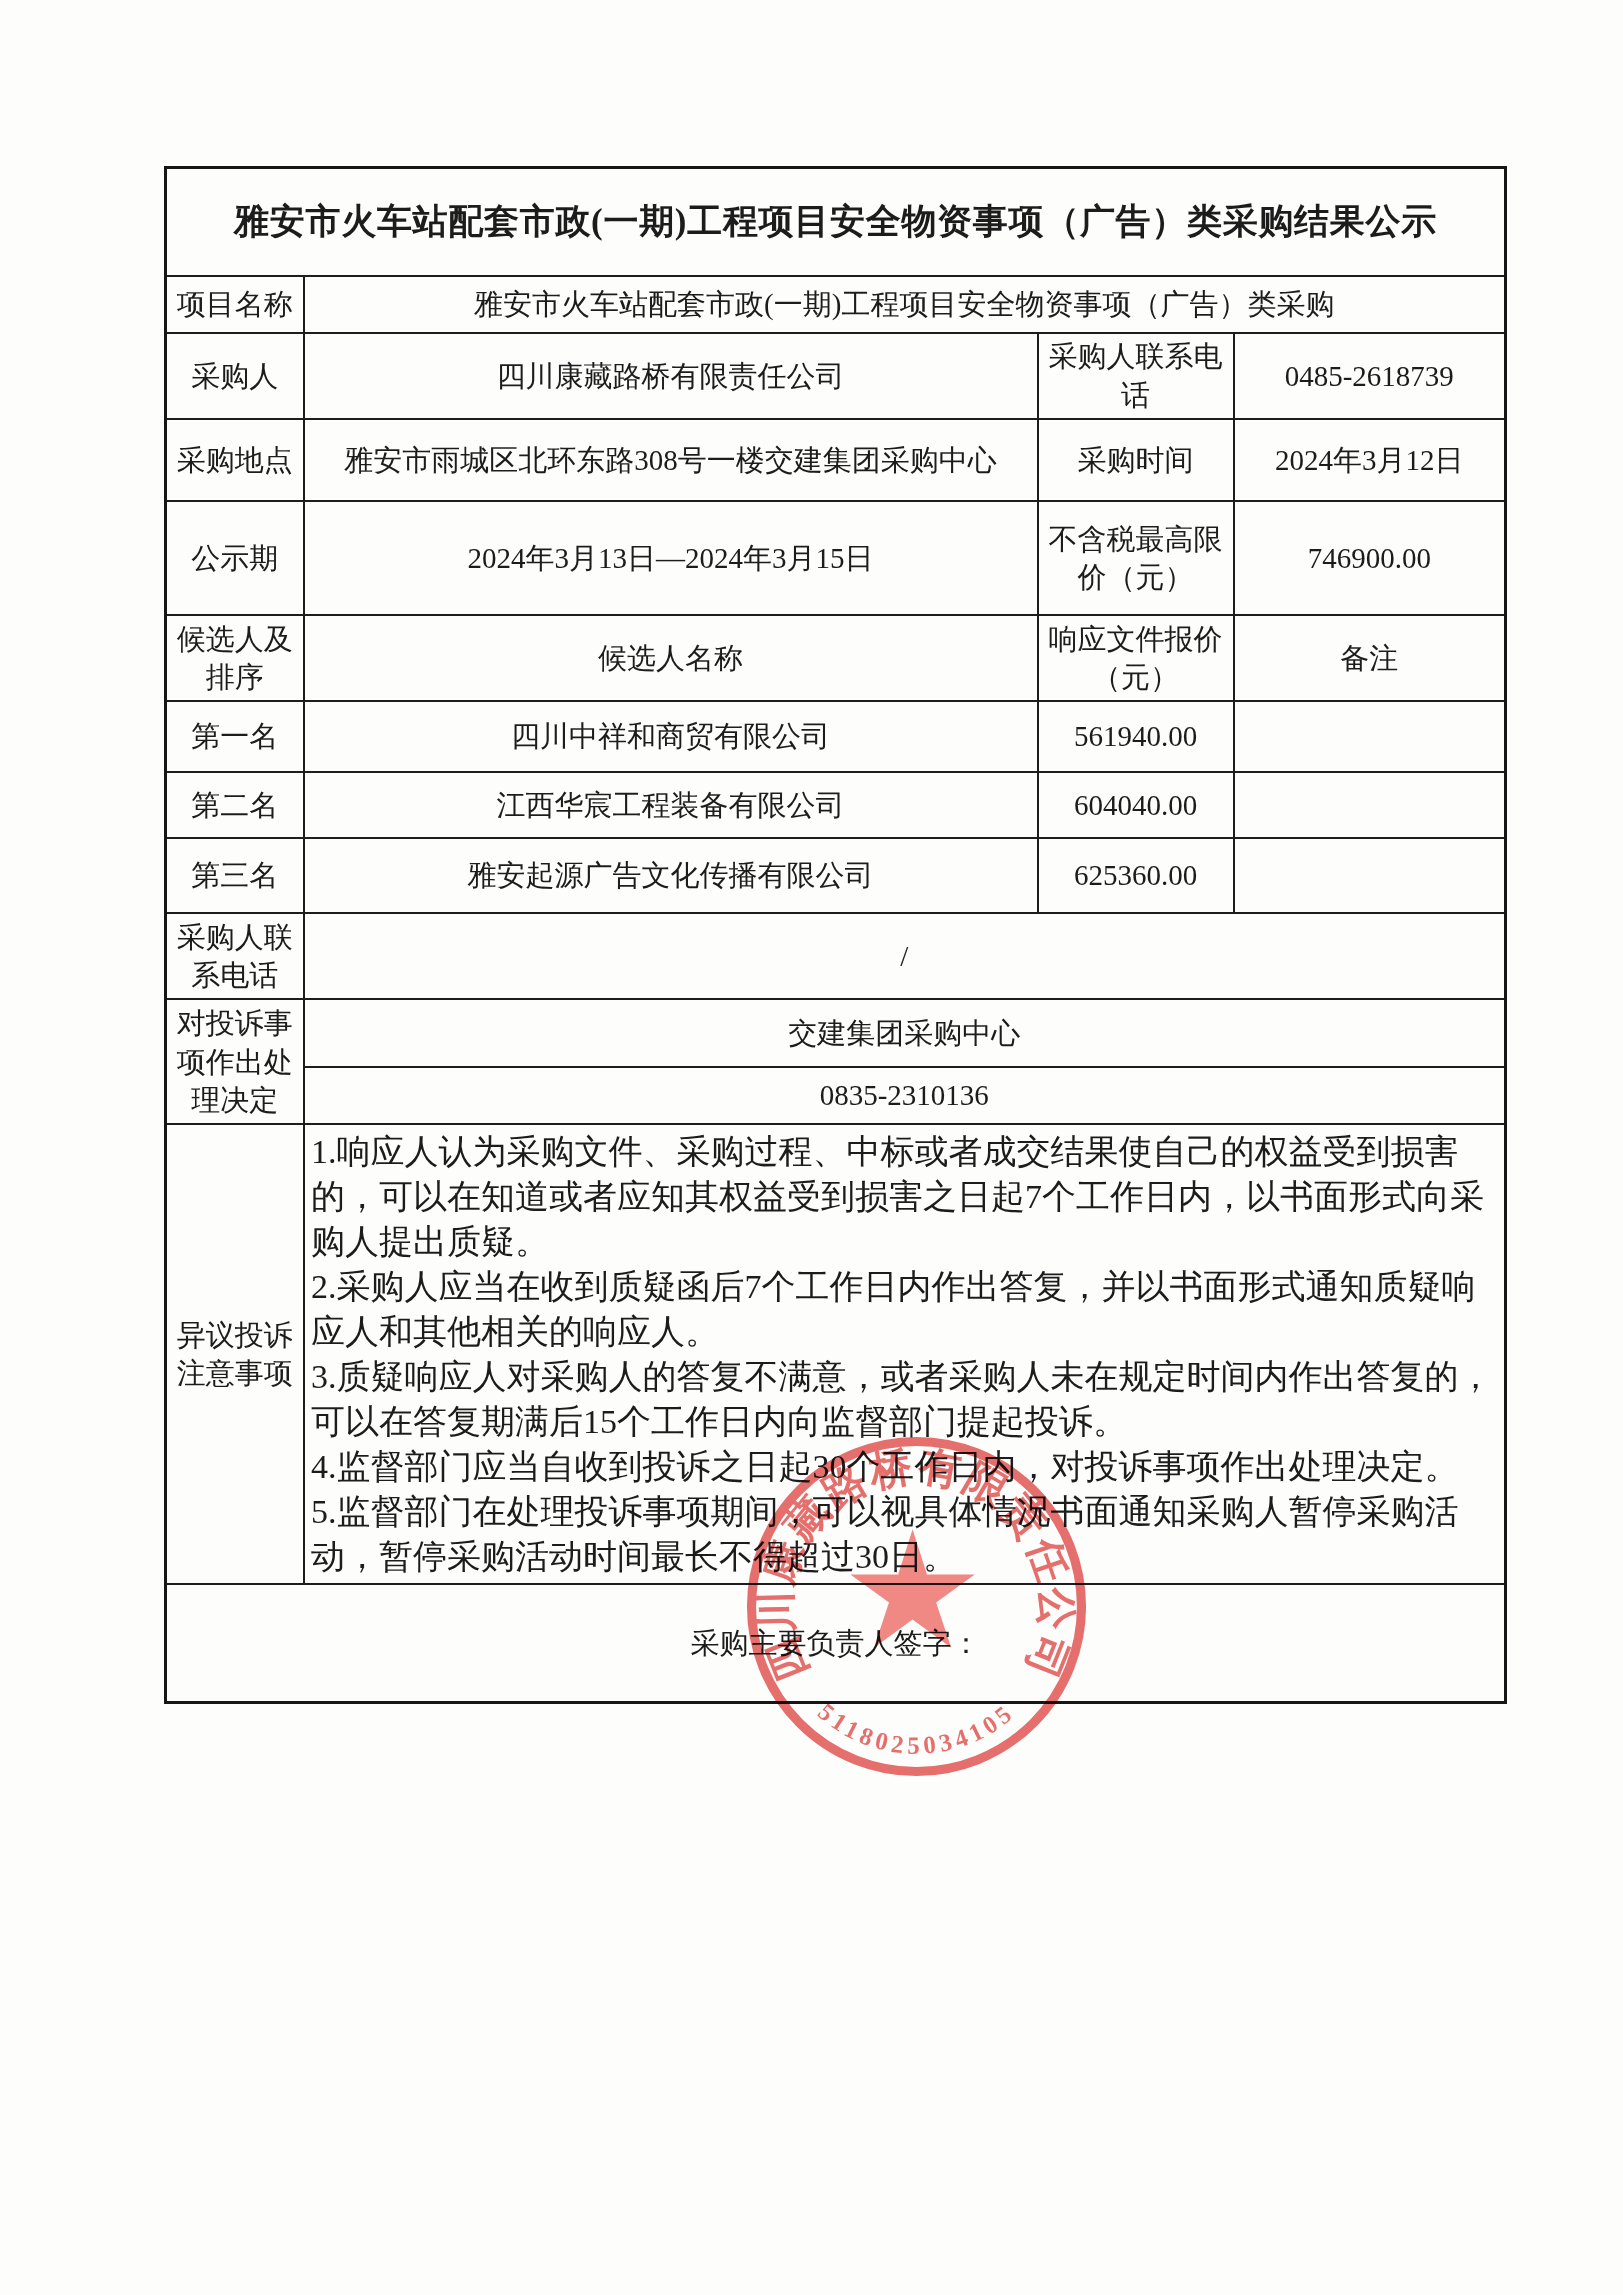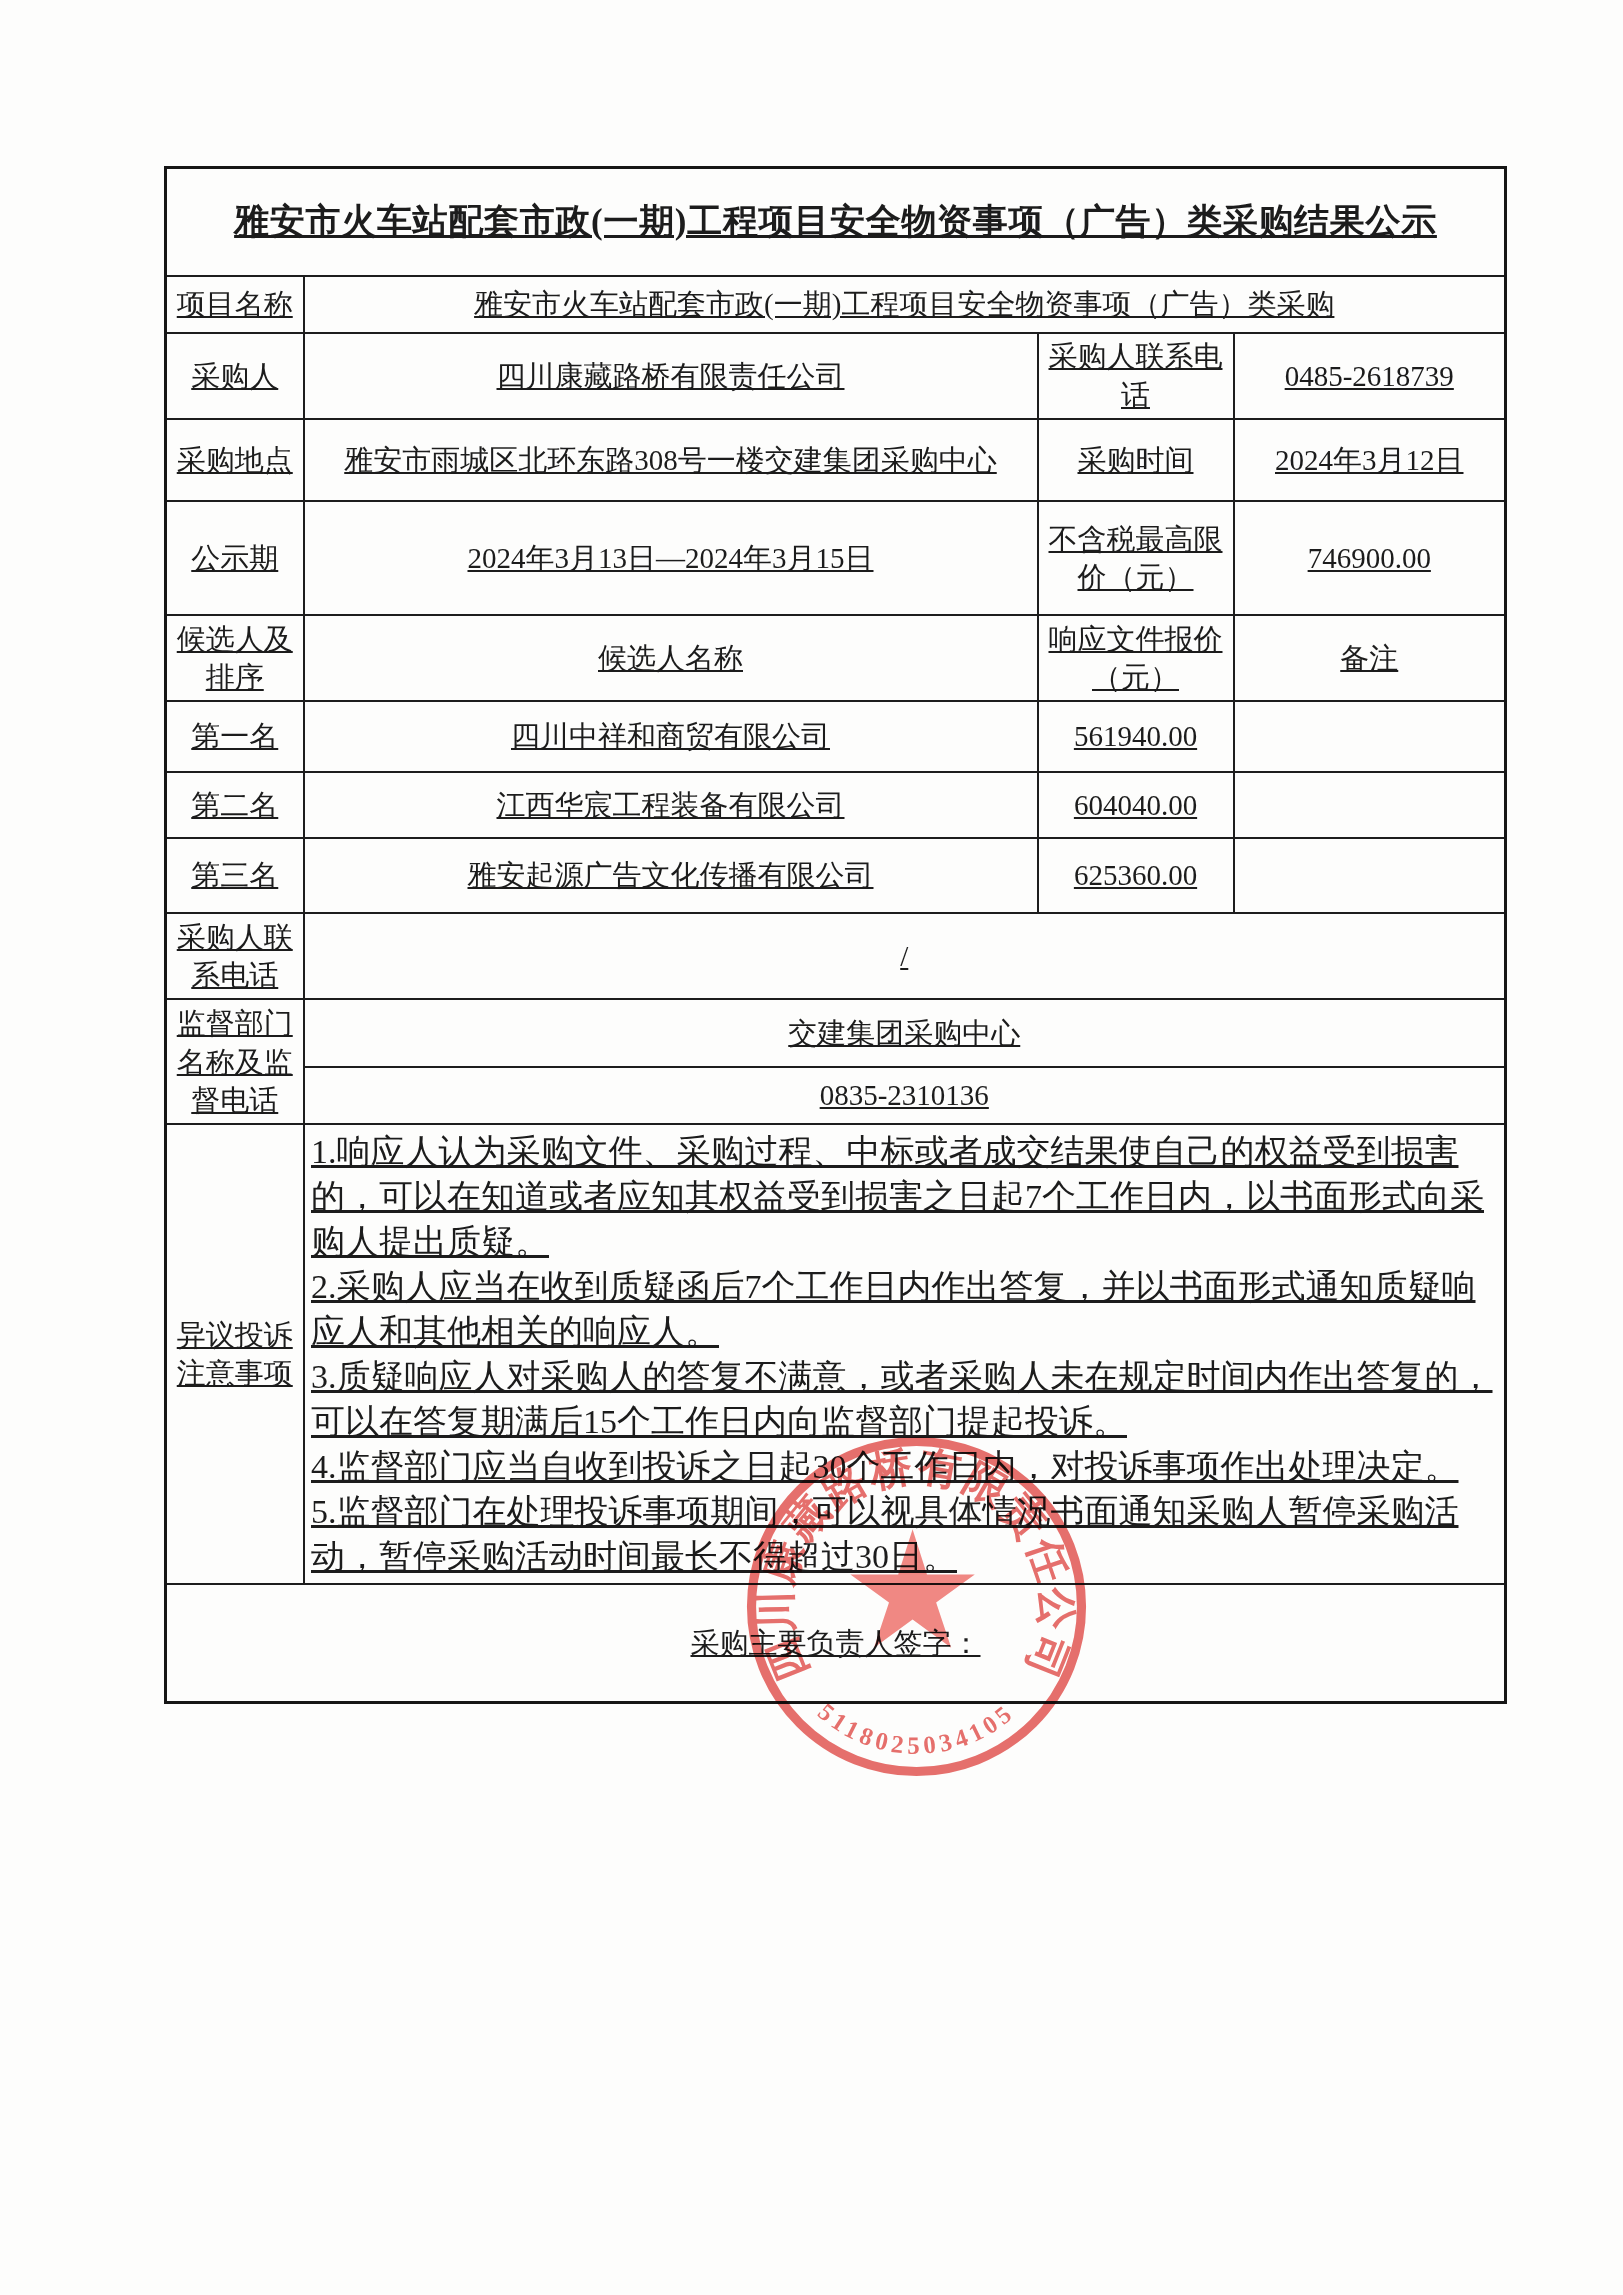--- a/index.html
+++ b/index.html
@@ -9,21 +9,20 @@
     background:#fdfdfc;
     font-family:"Liberation Serif","DejaVu Serif",serif;
     color:#1c1c1c;
     overflow:hidden;
   }
   table.doc{
     position:absolute;left:164px;top:166px;
     width:1339px;
     border-collapse:collapse;
     table-layout:fixed;
-    text-decoration:underline;
   }
   table.doc col.c1{width:138px;}
   table.doc col.c2{width:734px;}
   table.doc col.c3{width:196px;}
   table.doc col.c4{width:272px;}
   table.doc td{
     border:2px solid #1d1d1d;
     text-align:center;
     vertical-align:middle;
     font-size:29px;
@@ -154,21 +153,21 @@
       <td>625360.00</td>
       <td></td>
     </tr>
 
     <tr class="r-other">
       <td class="lbl">采购人联系电话</td>
       <td colspan="3">/</td>
     </tr>
 
     <tr class="r-sup1">
-      <td class="lbl" rowspan="2">监督部门名称及监督电话</td>
+      <td class="lbl" rowspan="2">对投诉事项作出处理决定</td>
       <td colspan="3">交建集团采购中心</td>
     </tr>
     <tr class="r-sup2">
       <td colspan="3">0835-2310136</td>
     </tr>
 
     <tr class="r-notice">
       <td class="lbl">异议投诉注意事项</td>
       <td colspan="3" class="notice-cell">
         <p>1.响应人认为采购文件、采购过程、中标或者成交结果使自己的权益受到损害的，可以在知道或者应知其权益受到损害之日起7个工作日内，以书面形式向采购人提出质疑。</p>

